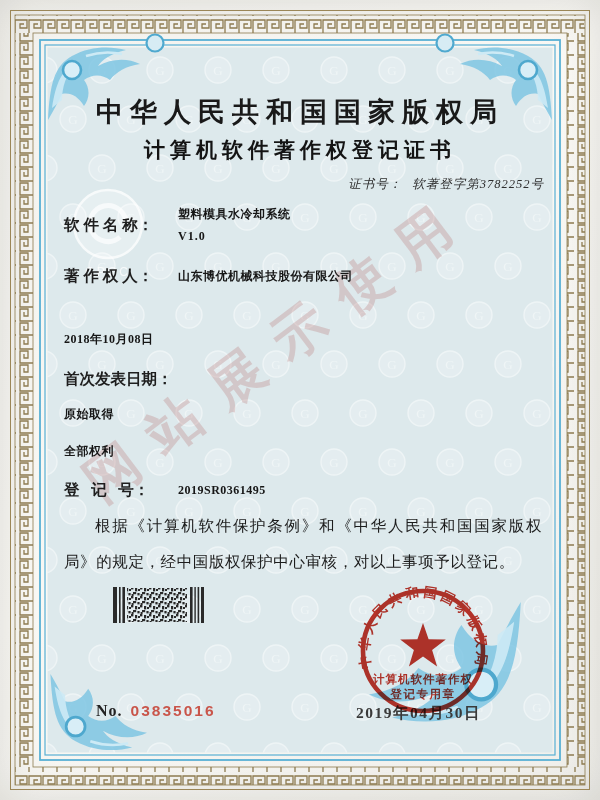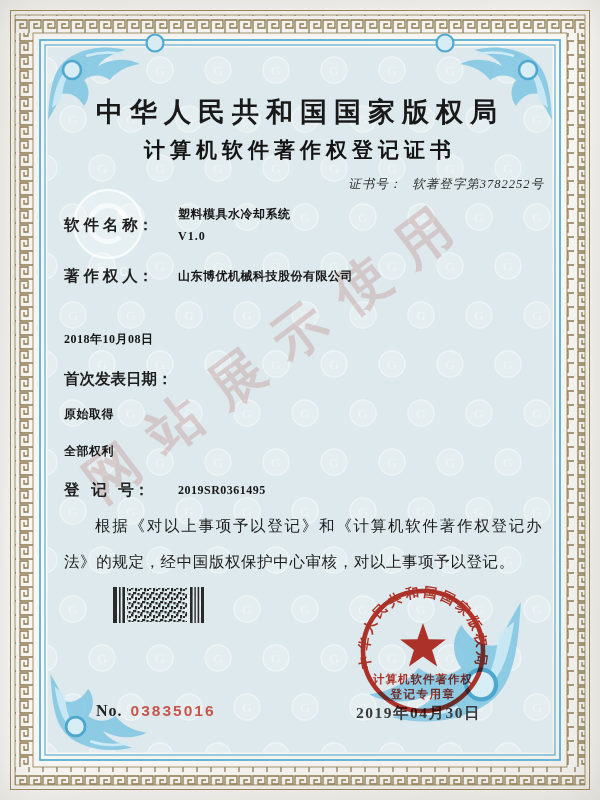--- a/index.html
+++ b/index.html
@@ -142,21 +142,21 @@
     </div>
     <div class="frow" style="top:443px">
       <span class="fvalue">全部权利</span>
     </div>
     <div class="frow" style="top:480px">
       <span class="flabel">登   记   号：</span>
       <span class="fvalue">2019SR0361495</span>
     </div>
   </div>
 
-  <div class="para">根据《对以上事项予以登记》和《计算机软件著作权登记办法》的规定，经中国版权保护中心审核，对以上事项予以登记。</div>
+  <div class="para">根据《计算机软件保护条例》和《中华人民共和国国家版权局》的规定，经中国版权保护中心审核，对以上事项予以登记。</div>
 
   <svg class="barcode" width="92" height="36" viewBox="0 0 92 36">
     <defs>
       <pattern id="bcn" width="9" height="9" patternUnits="userSpaceOnUse">
         <rect x="0" y="0" width="2.4" height="2.4" fill="#2a2a2a"></rect>
         <rect x="4" y="1" width="2.2" height="3.4" fill="#2a2a2a"></rect>
         <rect x="2" y="5" width="3.2" height="2.2" fill="#2a2a2a"></rect>
         <rect x="6.4" y="6" width="2.2" height="2.4" fill="#2a2a2a"></rect>
         <rect x="7" y="2" width="2" height="2" fill="#2a2a2a"></rect>
         <rect x="0.6" y="7" width="2" height="2" fill="#2a2a2a"></rect>

